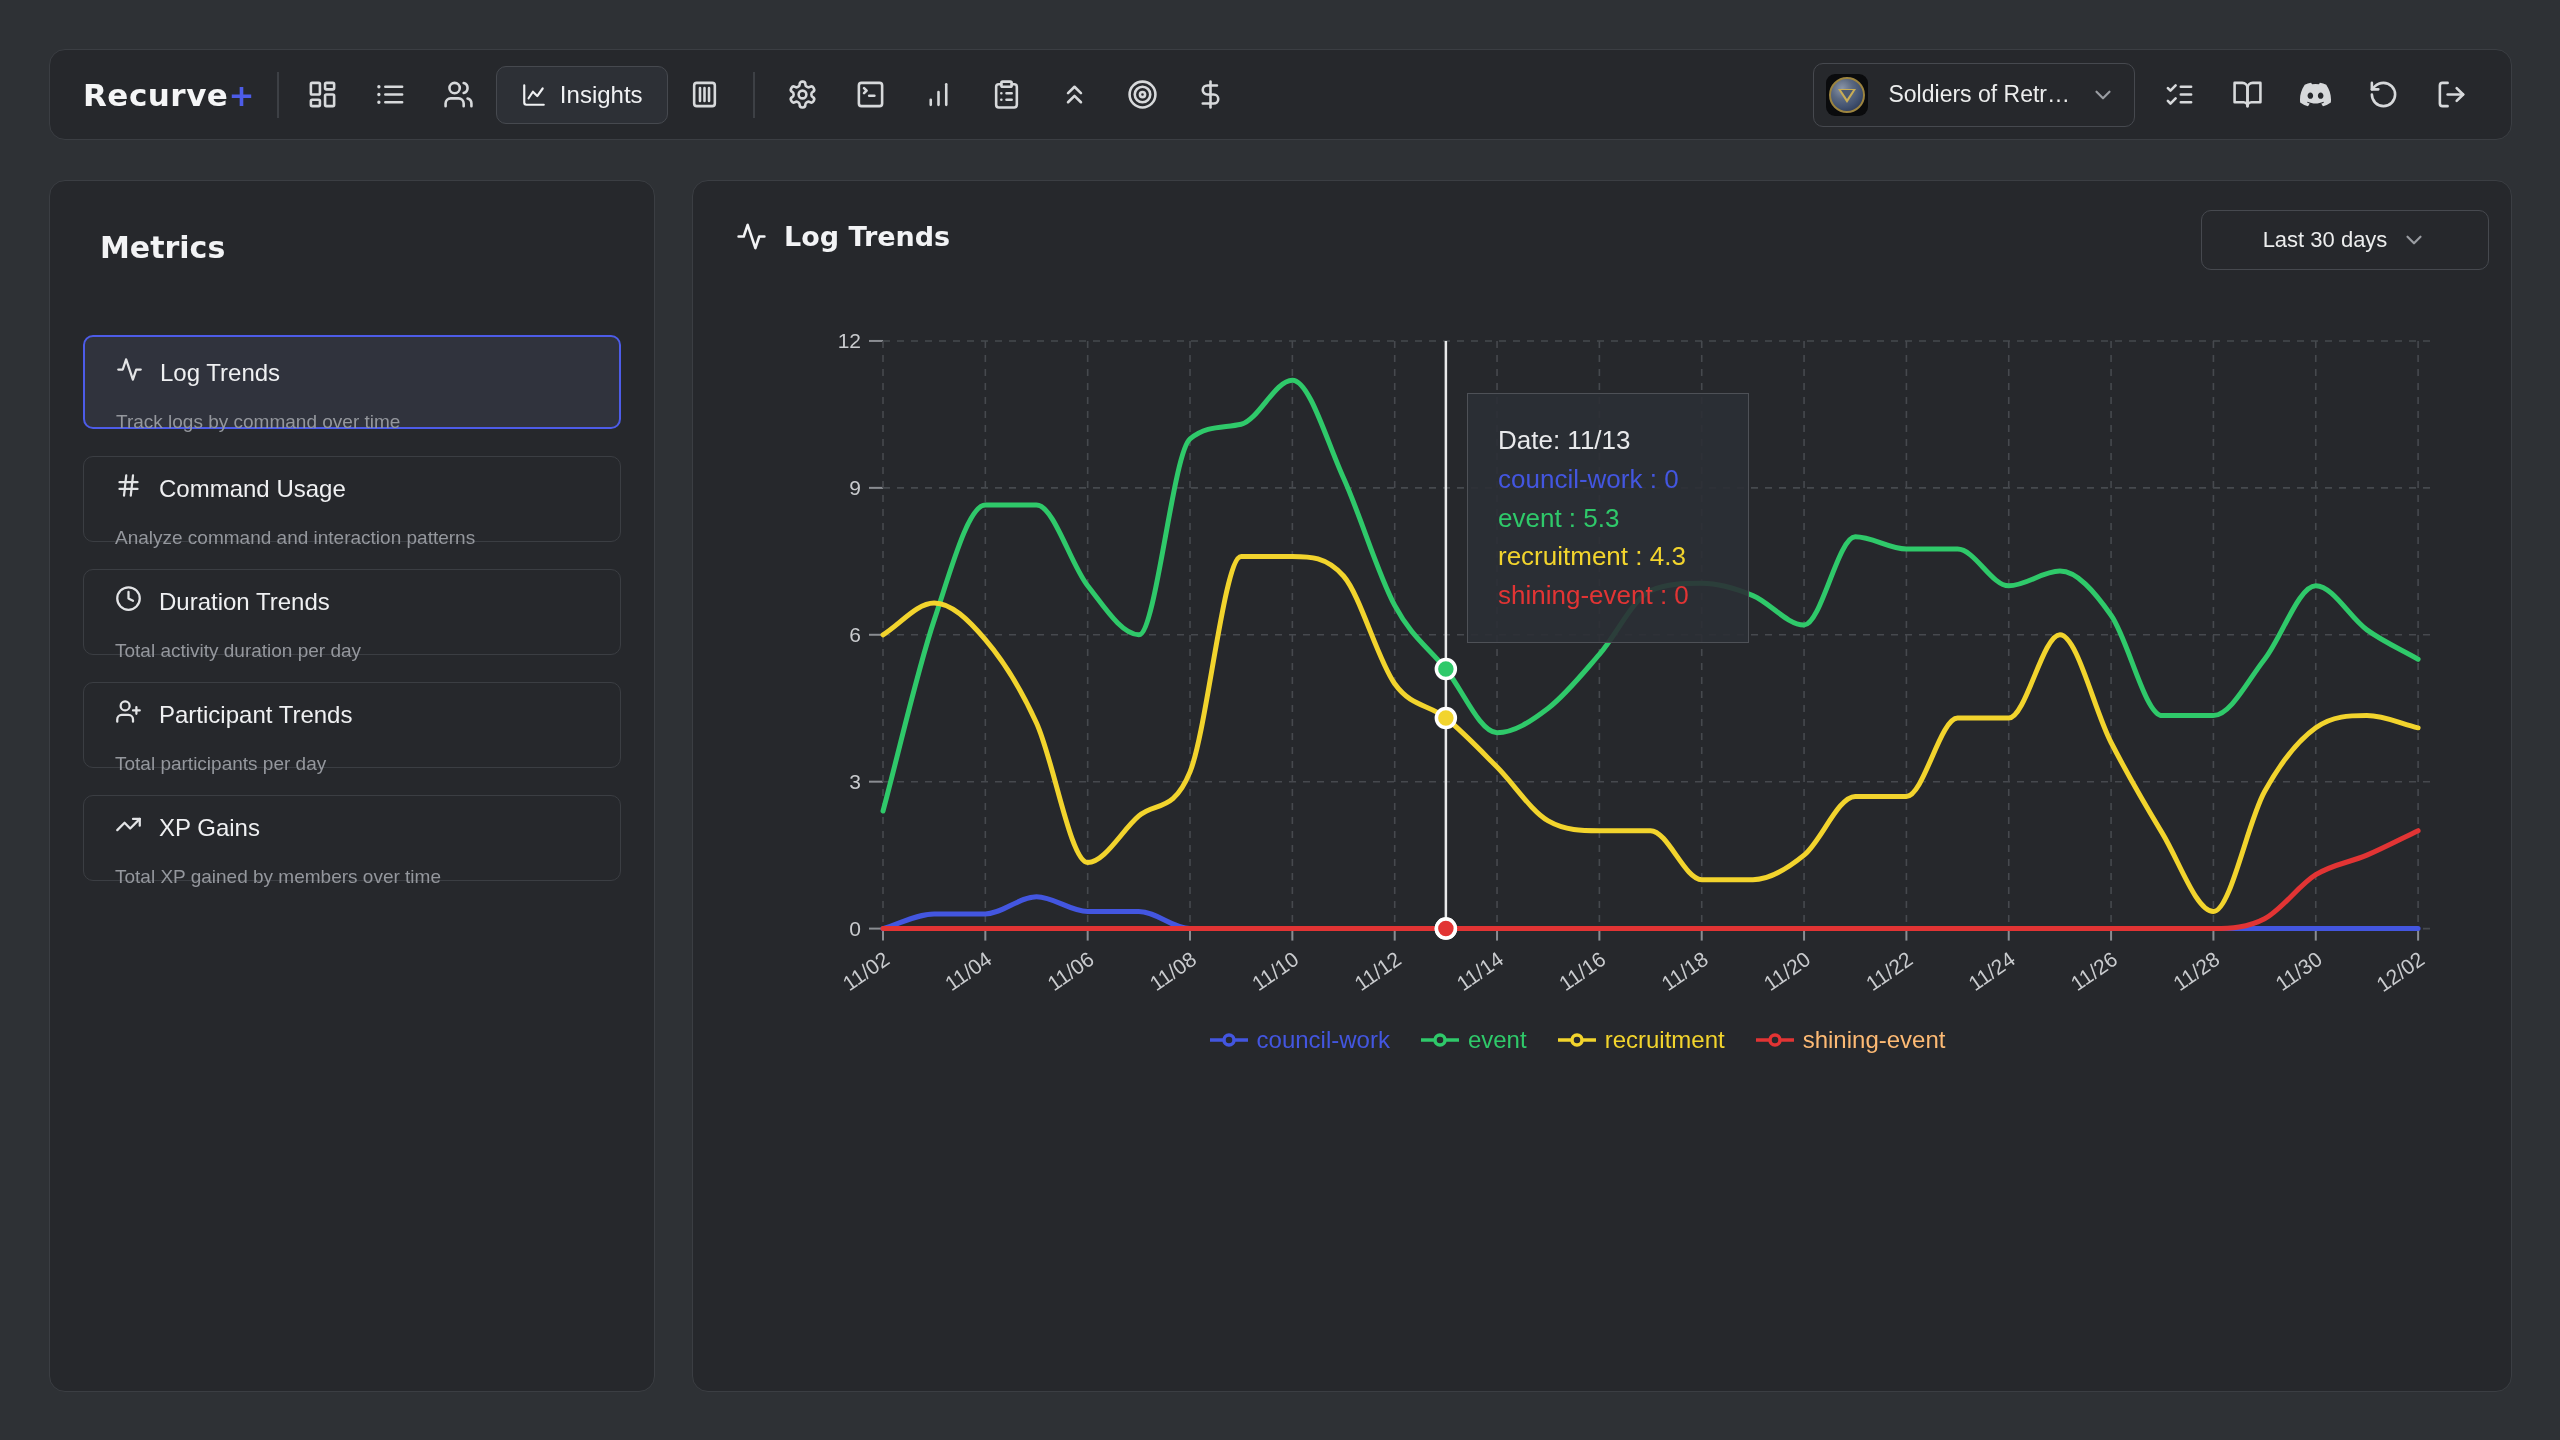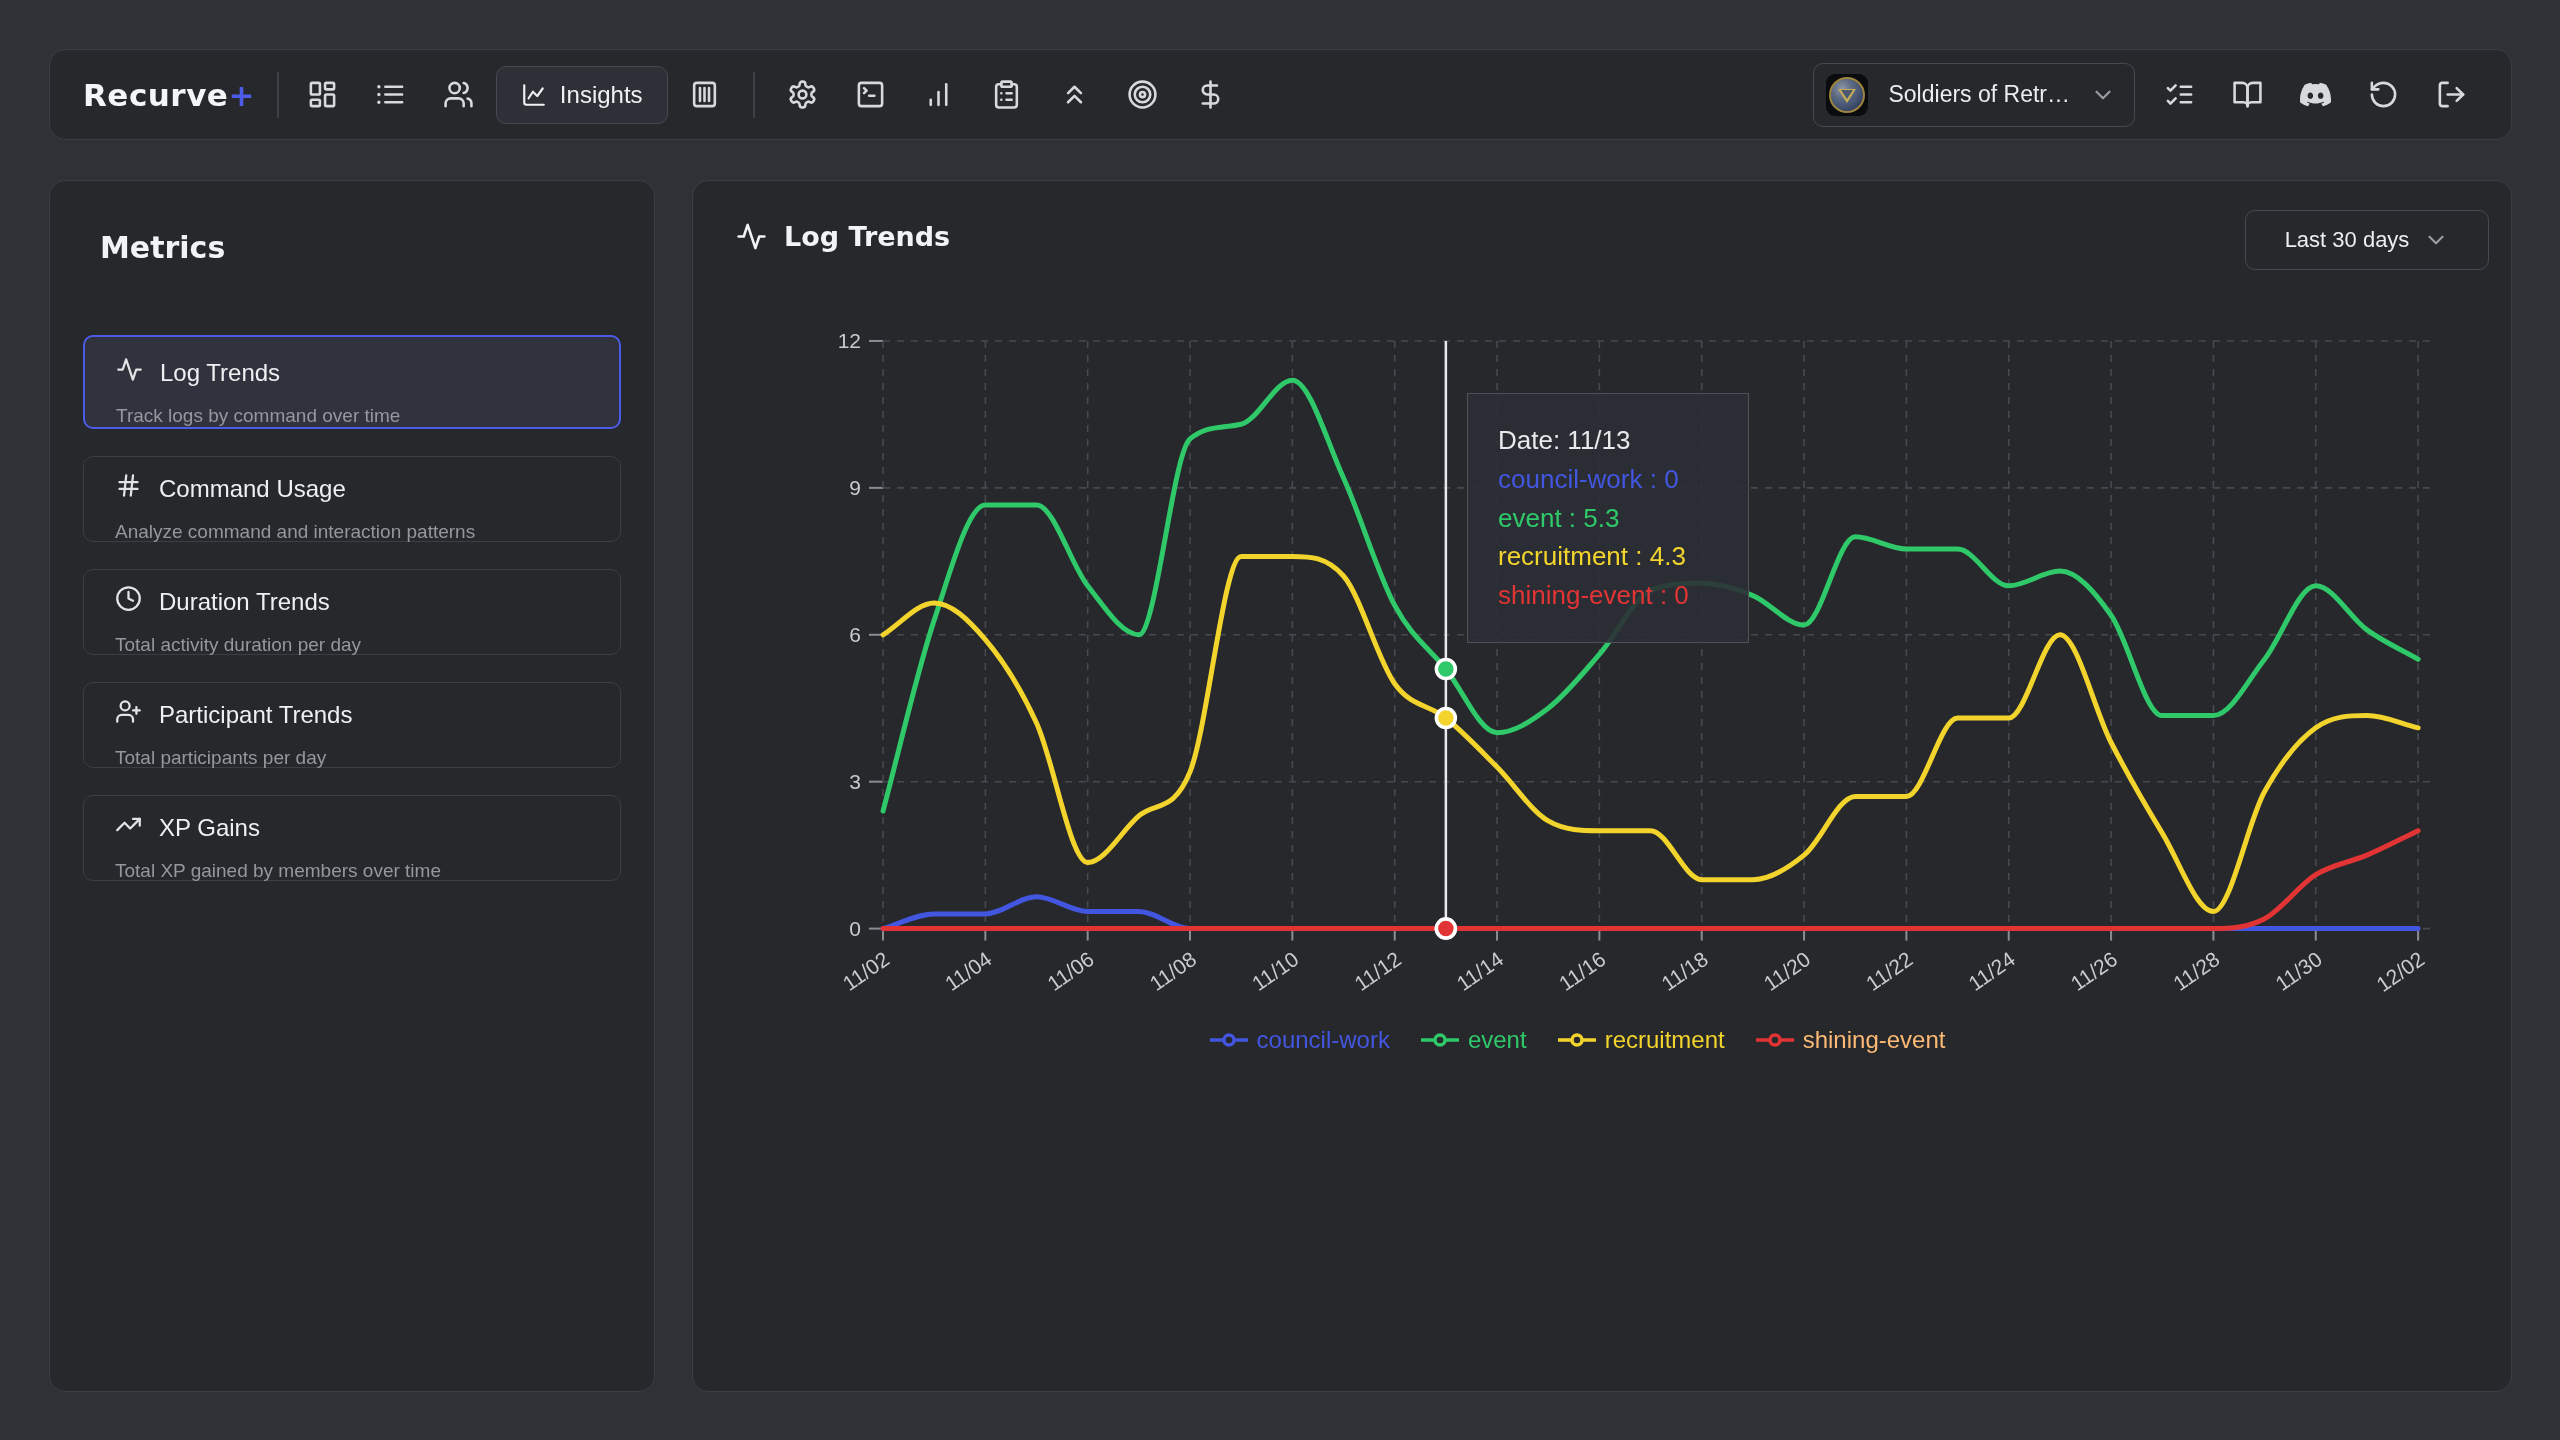--- a/index.html
+++ b/index.html
@@ -27,27 +27,27 @@
   .avatar .tri2 { position:absolute; left:15px; top:16px; width:0; height:0;
      border-left:6px solid transparent; border-right:6px solid transparent; border-top:9px solid #4a5871; }
   
   #sidebar { left:49px; top:180px; width:606px; height:1212px; padding:33px; }
   #sidebar h2 { font-family:"DejaVu Sans", sans-serif; font-size:30px; color:#f2f3f5; margin:16px 0 0 17px; }
   #menu { margin-top:70px; }
   .mitem { border:1px solid #3b3e43; border-radius:10px; padding:15px 20px 13px 31px; margin-bottom:27px; height:86px; background:transparent; }
   .mitem.selected { border:2px solid #4d5ce8; background:#30333d; height:94px; padding-top:19px; }
   .mitem .row1 { display:flex; align-items:center; gap:17px; color:#eff0f2; font-size:24px; }
   .mitem .row1 svg { width:27px; height:27px; color:#e3e4e6; }
-  .mitem .sub { color:#94979d; font-size:19px; margin-top:16px; }
+  .mitem .sub { color:#94979d; font-size:19px; margin-top:22px; }
   
   #main { left:692px; top:180px; width:1820px; height:1212px; }
   #panel-head { position:absolute; left:43px; top:40px; display:flex; align-items:center; gap:17px; color:#f2f3f5; }
   #panel-head svg { width:31px; height:31px; }
   #panel-title { font-family:"DejaVu Sans", sans-serif; font-weight:700; font-size:27px; }
-  #range-btn { position:absolute; right:22px; top:29px; width:244px; height:60px; border:1px solid #46494f; border-radius:10px;
+  #range-btn { position:absolute; right:22px; top:29px; width:288px; height:60px; border:1px solid #46494f; border-radius:10px;
      display:flex; align-items:center; justify-content:center; gap:14px; color:#eceded; font-size:22px; }
   #chart-wrap { position:absolute; left:0; top:0; width:1820px; height:1212px; }
   #chart-svg { position:absolute; left:0; top:0; }
   #tooltip { position:absolute; left:774px; top:212px; width:282px; height:250px; background:rgba(43,47,53,0.90);
      border:1px solid #4e5157; padding:31px 0 31px 30px; display:flex; flex-direction:column; justify-content:space-between; }
   #tooltip .trow { font-size:26px; }
   #tooltip .tdate { color:#e8e9eb; }
   #legend { position:absolute; left:0; top:845px; width:1820px; display:flex; justify-content:center; gap:30px; align-items:center; padding-right:52px; }
   .litem { display:flex; align-items:center; gap:8px; font-size:24px; }
 </style>

